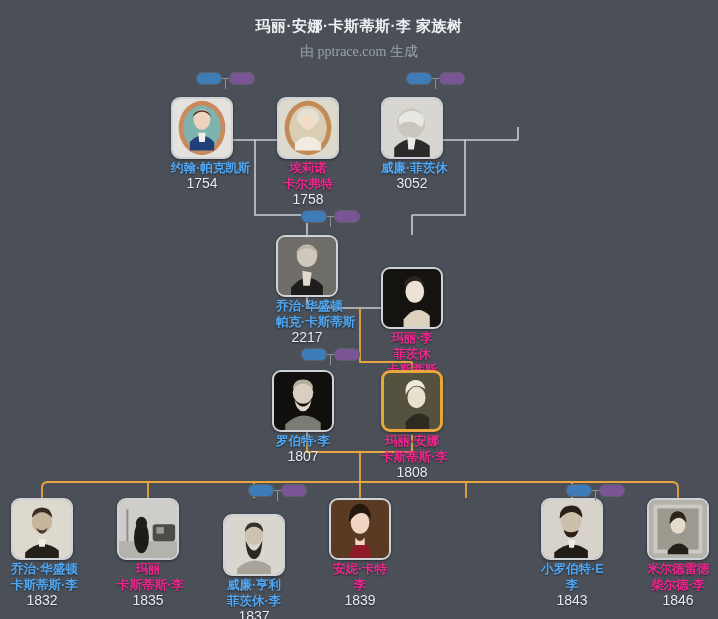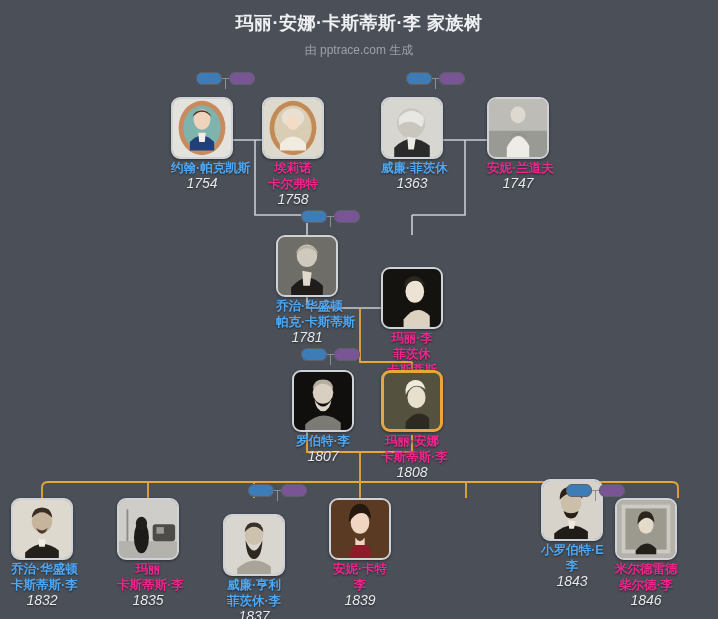--- a/index.html
+++ b/index.html
@@ -9,24 +9,24 @@
     height: 619px;
     background: #4b5058;
     font-family: "Liberation Sans", sans-serif;
     overflow: hidden;
     position: relative;
   }
 
   
   #header { position: absolute; top: 0; left: 0; width: 718px; text-align: center; }
   #title {
-    font-size: 18px; font-weight: bold; color: #eef0f2;
-    letter-spacing: 0.5px; padding-top: 11px; white-space: nowrap;
+    font-size: 15px; font-weight: bold; color: #eef0f2;
+    letter-spacing: 0.5px; padding-top: 17px; white-space: nowrap;
   }
-  #subtitle { font-size: 12px; color: #9aa1ab; padding-top: 7px; }
+  #subtitle { font-size: 14px; color: #9aa1ab; padding-top: 7px; font-family: Liberation Serif, serif; }
 
   
   #canvas { position: absolute; top: 0; left: 0; width: 718px; height: 451px; }
   #wires { position: absolute; top: 0; left: 0; width: 718px; height: 619px; }
 
   
   .node { position: absolute; text-align: center; }
   .photo {
     width: 62px; height: 62px; border-radius: 9px;
     border: 2px solid #cfd3d8; overflow: hidden;
@@ -35,21 +35,21 @@
     background: #8d8d8d;
   }
   .node.selected .photo { border-color: #e9a63c; border-width: 3px; }
   .photo .art { position: absolute; inset: 0; }
 
   .nm { margin-top: 2px; font-size: 12.5px; font-weight: bold; line-height: 14px;
         white-space: nowrap; text-shadow: 0 1px 2px rgba(0,0,0,.55); }
   .nm.m { color: #4fa8f5; }
   .nm.f { color: #f0268f; }
   .yr { font-size: 14px; color: #e7e9ec; line-height: 17px; font-weight: normal;
-        text-shadow: 0 1px 2px rgba(0,0,0,.55); font-style: italic; }
+        text-shadow: 0 1px 2px rgba(0,0,0,.55); }
 
   
   .pillpair { position: absolute; }
   .pill { position: absolute; width: 26px; height: 13px; border-radius: 6px;
           border: 1px solid #5c6069; }
   .pill.blue { background: #3e7cb8; left: 0; }
   .pill.purple { background: #7a5596; left: 33px; }
   .pilltick { position: absolute; left: 29px; top: 6px; width: 1px; height: 11px;
               background: #8a9098; }
   .pillbar { position: absolute; left: 26px; top: 6px; width: 7px; height: 1px;
@@ -114,21 +114,21 @@
         <ellipse cx="31" cy="22" rx="9" ry="11" fill="#f0d3bd"></ellipse>
         <path d="M21 19 q10 -11 20 0 q-3 -7 -10 -7 q-8 0 -10 7z" fill="#4a3426"></path>
         <path d="M18 46 q13 -14 26 0 l0 9 -26 0z" fill="#21407a"></path>
         <path d="M27 36 l8 0 l-1 10 l-6 0z" fill="#f2eee6"></path>
       </svg>
     </div>
     <div class="nm m">约翰·帕克凯斯</div>
     <div class="yr">1754</div>
   </div>
 
-  <div class="node" style="left:262px; top:97px; width:62px;">
+  <div class="node" style="left:277px; top:97px; width:62px;">
     <div class="photo">
       <svg class="art" viewBox="0 0 62 62">
         <rect width="62" height="62" fill="#ded9cd"></rect>
         <ellipse cx="31" cy="31" rx="25" ry="29" fill="#c28a57"></ellipse>
         <ellipse cx="31" cy="31" rx="20" ry="24" fill="#d9cdb4"></ellipse>
         <ellipse cx="31" cy="20" rx="12" ry="10" fill="#e8e0d2"></ellipse>
         <ellipse cx="31" cy="25" rx="7" ry="8" fill="#f3dcc6"></ellipse>
         <path d="M17 48 q14 -16 28 0 l0 7 -28 0z" fill="#f2ece0"></path>
       </svg>
     </div>
@@ -141,68 +141,55 @@
     <div class="photo">
       <svg class="art" viewBox="0 0 62 62">
         <rect width="62" height="62" fill="#d8d6d1"></rect>
         <ellipse cx="30" cy="26" rx="15" ry="16" fill="#c9c6be"></ellipse>
         <path d="M17 20 q12 -14 26 -2 q2 8 -2 12 q-12 -10 -24 -2z" fill="#e9e7e2"></path>
         <path d="M12 52 q18 -18 38 -2 l0 12 -38 0z" fill="#2b2b2b"></path>
         <path d="M26 40 l9 2 l-2 12 l-6 0z" fill="#eceae4"></path>
       </svg>
     </div>
     <div class="nm m">威廉·菲茨休</div>
-    <div class="yr">1363</div>
-  </div>
-
-  <div class="node" style="left:487px; top:97px; width:62px;">
-    <div class="photo">
-      <svg class="art" viewBox="0 0 62 62">
-        <rect width="62" height="62" fill="#bdbcb7"></rect>
-        <rect y="34" width="62" height="28" fill="#9a9a95"></rect>
-        <ellipse cx="31" cy="17" rx="8" ry="9" fill="#ddd9d1"></ellipse>
-        <path d="M19 52 q12 -24 24 -2 l0 12 -24 0z" fill="#eeece6"></path>
-        <path d="M23 40 q8 -6 16 0" stroke="#8a8a85" fill="none"></path>
-      </svg>
-    </div>
-    <div class="nm f">安妮·兰道夫</div>
-    <div class="yr">1747</div>
-  </div>
+    <div class="yr">3052</div>
+  </div>
+
 
   <div class="node" style="left:276px; top:235px; width:62px;">
     <div class="photo">
       <svg class="art" viewBox="0 0 62 62">
         <rect width="62" height="62" fill="#6f6d68"></rect>
         <ellipse cx="31" cy="20" rx="11" ry="12" fill="#cfc9bd"></ellipse>
         <path d="M19 18 q12 -12 24 0 q-2 -9 -12 -9 q-10 0 -12 9z" fill="#b9b3a6"></path>
         <path d="M14 54 q17 -20 34 -2 l0 10 -34 0z" fill="#1e1d1b"></path>
         <path d="M26 36 l10 2 l-2 14 l-7 0z" fill="#ded9cc"></path>
       </svg>
     </div>
     <div class="nm m">乔治·华盛顿</div>
     <div class="nm m">帕克·卡斯蒂斯</div>
-    <div class="yr">1781</div>
+    <div class="yr">2217</div>
   </div>
 
   <div class="node" style="left:381px; top:235px; width:62px;margin-top:32px;">
     <div class="photo">
       <svg class="art" viewBox="0 0 62 62">
         <rect width="62" height="62" fill="#15130f"></rect>
         <ellipse cx="34" cy="24" rx="10" ry="12" fill="#ece3d4"></ellipse>
         <path d="M23 20 q10 -14 22 -2 q-4 -12 -14 -10 q-9 2 -8 12z" fill="#2b2620"></path>
         <path d="M22 54 q14 -18 28 -4 l0 12 -28 0z" fill="#ddd2bf"></path>
       </svg>
     </div>
     <div class="nm f">玛丽·李</div>
     <div class="nm f">菲茨休</div>
     <div class="nm f">卡斯蒂斯</div>
     <div class="yr">1788</div>
   </div>
 
-  <div class="node" style="left:292px; top:370px; width:62px;text-align:center;">
+  <div class="node" style="left:272px; top:370px; width:62px;text-align:center;">
     <div class="photo">
       <svg class="art" viewBox="0 0 62 62">
         <rect width="62" height="62" fill="#100f0d"></rect>
         <ellipse cx="31" cy="22" rx="11" ry="12" fill="#d8cfc0"></ellipse>
         <path d="M20 18 q11 -11 22 0 q-1 -10 -11 -10 q-10 0 -11 10z" fill="#b5ad9f"></path>
         <path d="M22 30 q9 14 18 0 q-2 12 -9 12 q-7 0 -9 -12z" fill="#ddd6c8"></path>
         <path d="M12 56 q19 -18 38 -2 l0 8 -38 0z" fill="#7b7a74"></path>
       </svg>
     </div>
     <div class="nm m">罗伯特·李</div>
@@ -280,37 +267,37 @@
         <path d="M20 56 q11 -18 22 -4 l0 10 -22 0z" fill="#8e1b2a"></path>
         <path d="M26 40 q5 8 10 0 l0 8 -10 0z" fill="#f0d6c2"></path>
       </svg>
     </div>
     <div class="nm f">安妮·卡特</div>
     <div class="nm f">李</div>
     <div class="yr">1839</div>
   </div>
 
 
-  <div class="node" style="left:541px; top:479px; width:62px;">
+  <div class="node" style="left:541px; top:498px; width:62px;">
     <div class="photo">
       <svg class="art" viewBox="0 0 62 62">
         <rect width="62" height="62" fill="#d7d3cb"></rect>
         <ellipse cx="30" cy="23" rx="11" ry="12" fill="#cbbfa9"></ellipse>
         <path d="M18 20 q12 -14 24 -1 q0 -13 -12 -13 q-13 1 -12 14z" fill="#2a2018"></path>
         <path d="M22 32 q8 5 16 0 q-2 8 -8 8 q-6 0 -8 -8z" fill="#2a2018"></path>
         <path d="M12 56 q18 -16 36 -2 l0 8 -36 0z" fill="#201d18"></path>
         <path d="M27 42 l8 1 l-2 8 l-5 0z" fill="#eeeae0"></path>
       </svg>
     </div>
     <div class="nm m">小罗伯特·E</div>
     <div class="nm m">李</div>
     <div class="yr">1843</div>
   </div>
 
-  <div class="node" style="left:615px; top:498px; width:62px;">
+  <div class="node" style="left:647px; top:498px; width:62px;">
     <div class="photo">
       <svg class="art" viewBox="0 0 62 62">
         <rect width="62" height="62" fill="#b5b2ac"></rect>
         <rect x="5" y="5" width="52" height="52" fill="#cdcac3"></rect>
         <rect x="9" y="9" width="44" height="44" fill="#9c998f"></rect>
         <ellipse cx="31" cy="27" rx="8" ry="9" fill="#e4dbcb"></ellipse>
         <path d="M22 26 q9 -13 18 -2 q-1 -12 -9 -12 q-9 0 -9 14z" fill="#2b251d"></path>
         <path d="M20 54 q11 -14 22 -2 l0 6 -22 0z" fill="#23201a"></path>
       </svg>
     </div>

